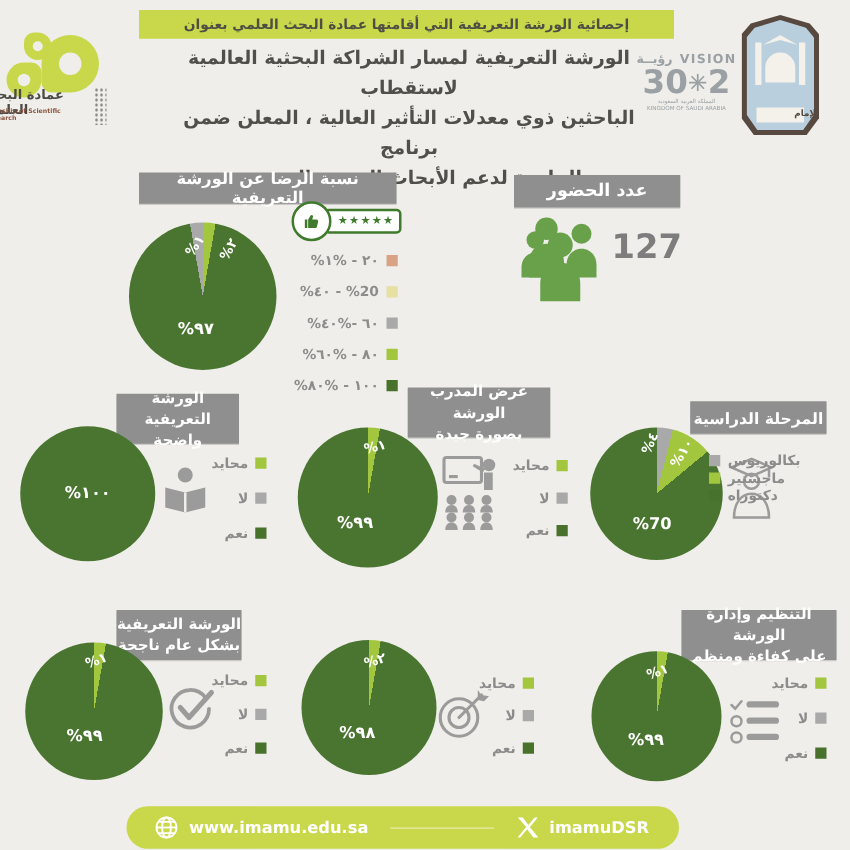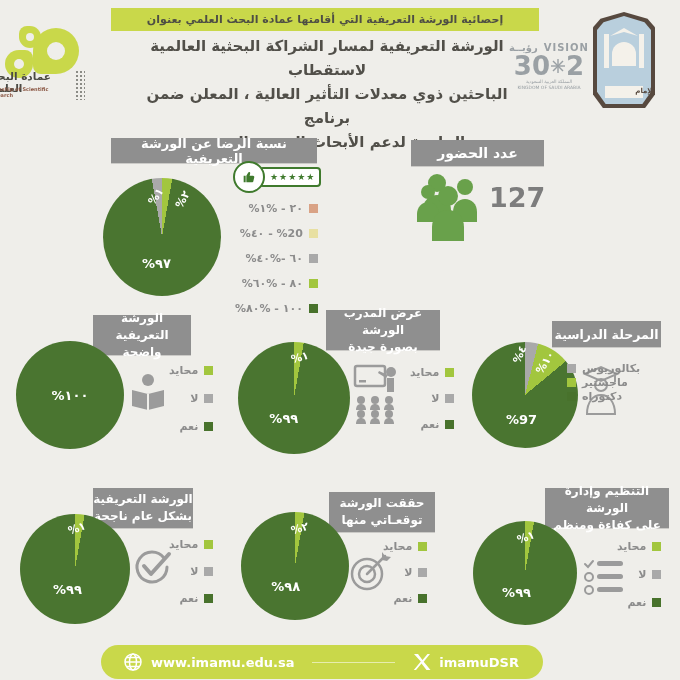--- a/index.html
+++ b/index.html
@@ -271,21 +271,21 @@
       <span class="ltext">نعم</span>
       </div>
   </div>
 
   <div class="abs gbox" style="left:569px;top:321px;width:109px;height:26px;font-size:12.5px;">
     <div>المرحلة  الدراسية</div>
   </div>
   <div class="abs pie" style="left: 489px; top: 342px; width: 106px; height: 106px; background: conic-gradient(rgb(169, 169, 169) 0deg, rgb(169, 169, 169) 14.4deg, rgb(162, 198, 62) 14.4deg, rgb(162, 198, 62) 50.4deg, rgb(74, 117, 48) 50.4deg, rgb(74, 117, 48) 360deg);">
     <span class="plabel pl-small" style="left:37%;top:6%;transform:rotate(-68deg);"><span class="ltr">%٤</span></span>
     <span class="plabel pl-small" style="left:58%;top:13%;transform:rotate(-58deg);"><span class="ltr">%١٠</span></span>
-    <span class="plabel pl-main" style="left:32%;top:66%;"><span class="ltr">%97</span></span>
+    <span class="plabel pl-main" style="left:32%;top:66%;"><span class="ltr">%70</span></span>
   </div>
   <div class="abs" style="left:598px;top:362px;">
     <svg width="40" height="54" viewBox="0 0 40 54" fill="none" stroke="#9b9b9b" stroke-width="2">
       <path d="M4 12L20 5l16 7-16 7z"></path>
       <path d="M34 13v7"></path>
       <circle cx="20" cy="23" r="6"></circle>
       <path d="M6 52c0-12 6-19 14-19s14 7 14 19z"></path>
     </svg>
   </div>
   <div class="abs legend sq-right" style="left:584px;top:362px;width:72px;gap:1px;">
@@ -325,24 +325,20 @@
     <div class="lrow">
       <span class="lsq" style="background: rgb(169, 169, 169);"></span>
       <span class="ltext">لا</span>
       </div>
     <div class="lrow">
       <span class="lsq" style="background: rgb(72, 114, 44);"></span>
       <span class="ltext">نعم</span>
       </div>
   </div>
 
-  <div class="abs gbox" style="left:346px;top:492px;width:106px;height:40px;font-size:12px;line-height:17px;">
-    <div>حققت الورشة</div>
-      <div>توقعـاتي منها</div>
-  </div>
   <div class="abs pie" style="left: 258px; top: 512px; width: 108px; height: 108px; background: conic-gradient(rgb(162, 198, 62) 0deg, rgb(162, 198, 62) 10deg, rgb(74, 117, 48) 10deg, rgb(74, 117, 48) 360deg);">
     <span class="plabel pl-small" style="left:46%;top:9%;transform:rotate(-18deg);"><span class="ltr">%٢</span></span>
     <span class="plabel pl-main" style="left:28%;top:62%;"><span class="ltr">%٩٨</span></span>
   </div>
   <div class="abs" style="left:366px;top:548px;">
     <svg width="46" height="44" viewBox="0 0 46 44" fill="none" stroke="#9b9b9b" stroke-width="2.5">
       <circle cx="18" cy="26" r="15"></circle>
       <circle cx="18" cy="26" r="8"></circle>
       <path d="M18 26L36 8" stroke-linecap="round"></path>
       <path d="M33 4l3 4 6 1-4 4-5-1z" fill="#9b9b9b" stroke="none"></path>

